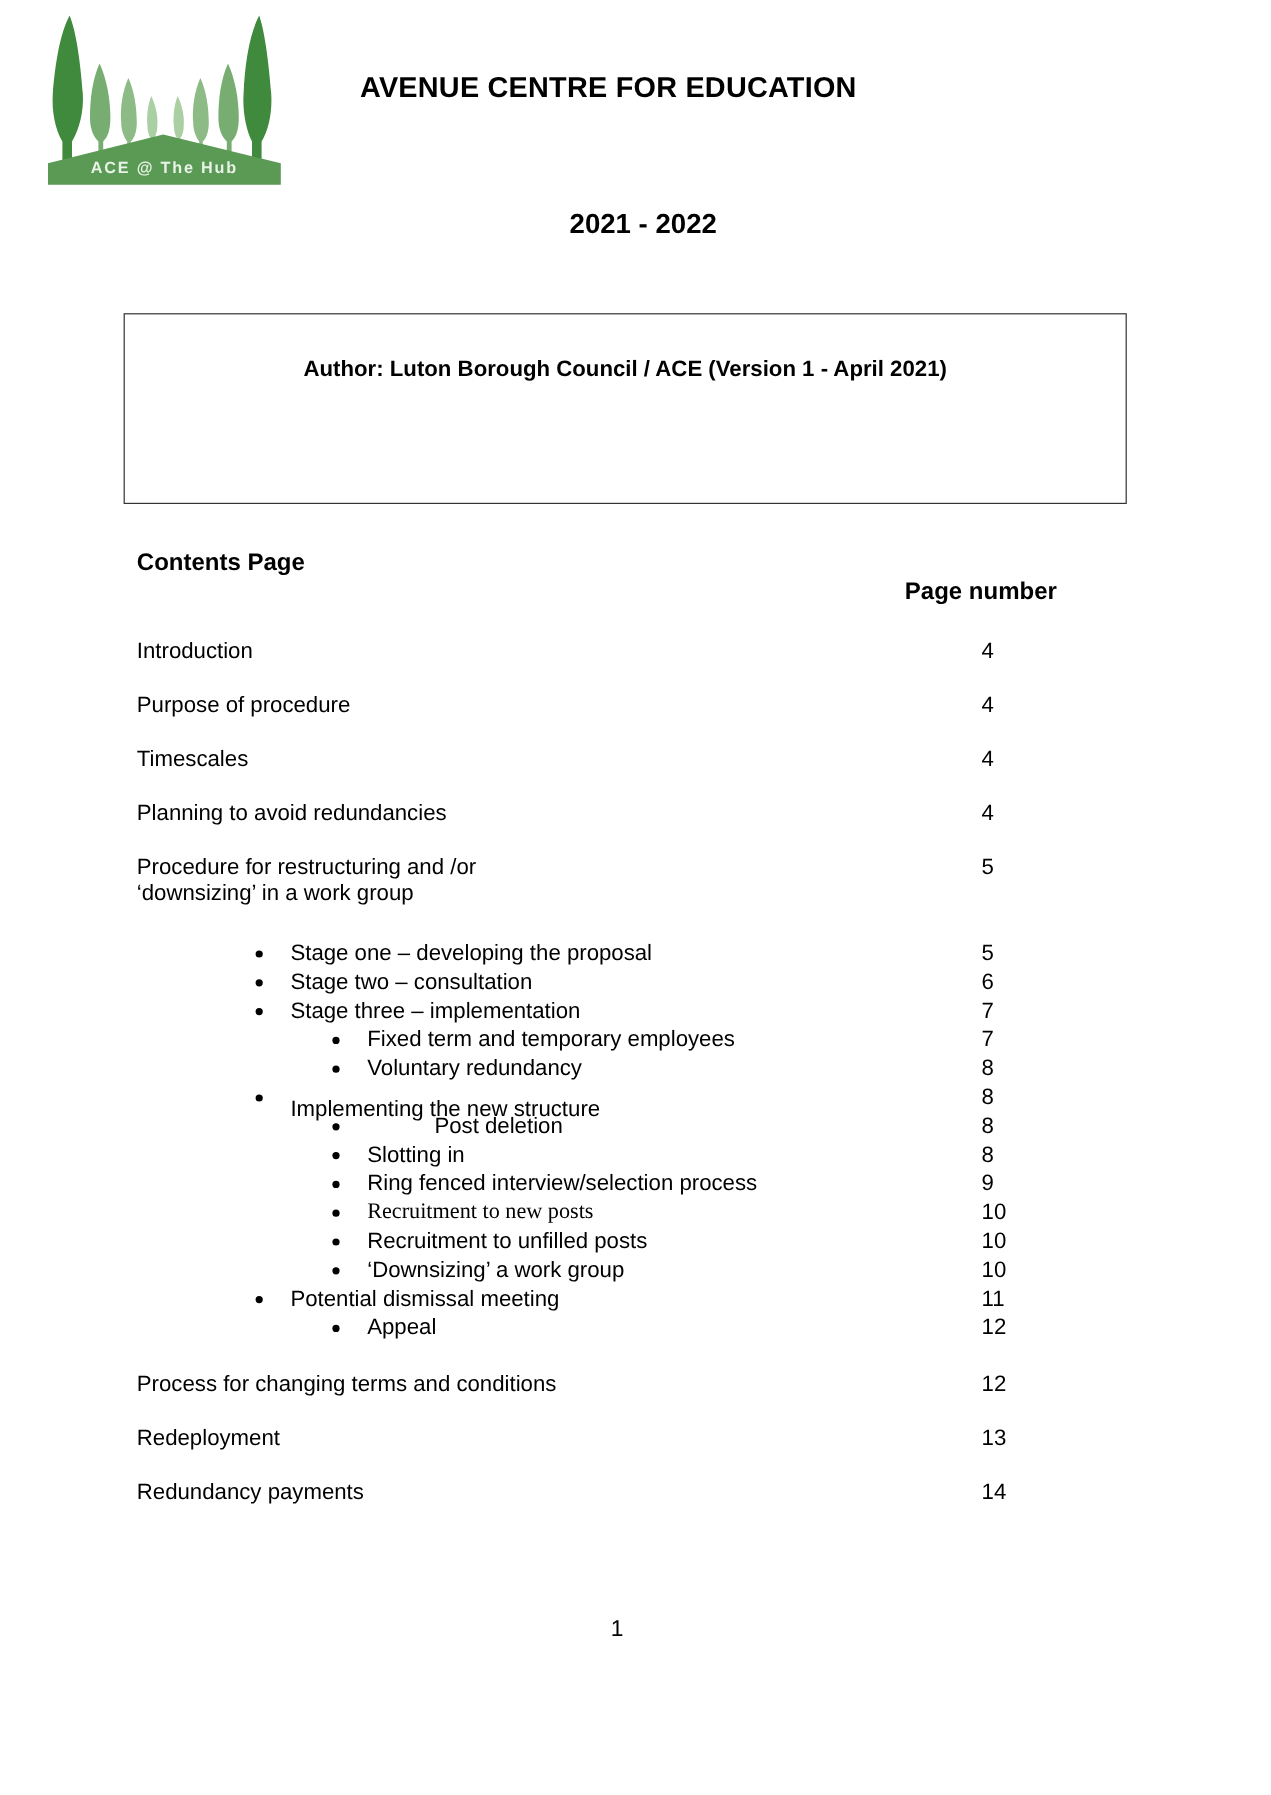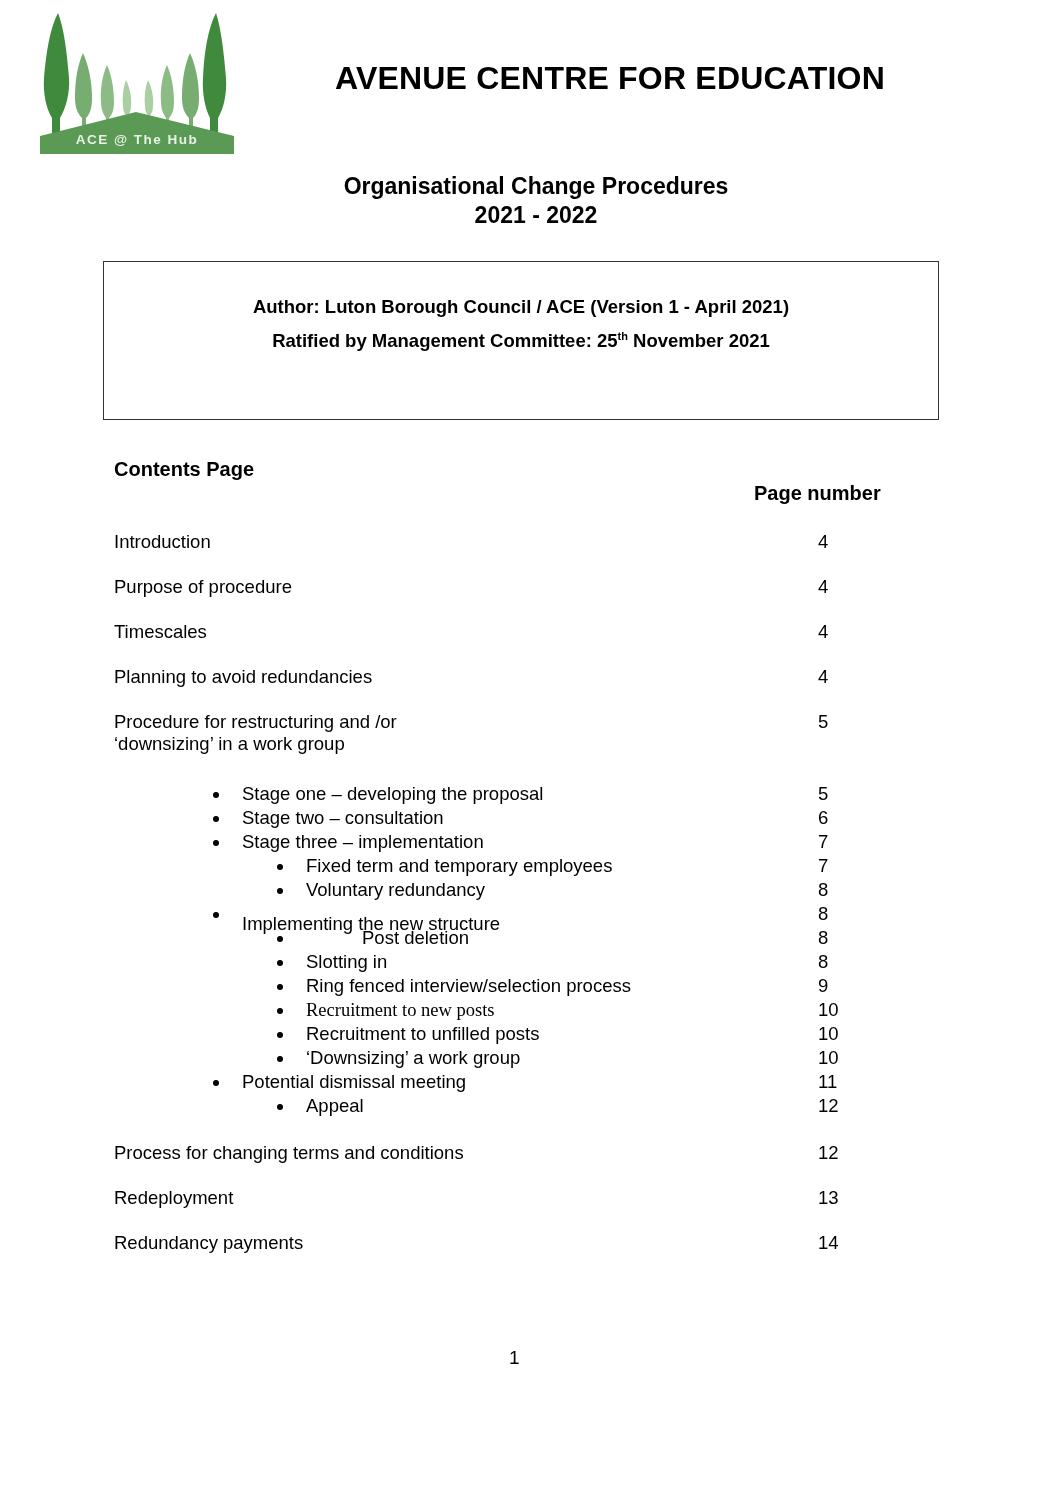--- a/index.html
+++ b/index.html
@@ -1,21 +1,21 @@
 <!DOCTYPE html>
 <html><head>
 <meta charset="utf-8">
 <style>
   html, body { margin: 0; padding: 0; background: #ffffff; }
   body { width: 1059px; height: 1496px; position: relative; overflow: hidden;
          font-family: "Liberation Sans", sans-serif; color: #000; }
   .abs { position: absolute; }
   #logo { left: 38px; top: 8px; width: 198px; height: 148px; }
-  #org-title { left: 300px; top: 60px; width: 620px; text-align: center;
-               font-size: 32px; font-weight: bold; letter-spacing: 0.2px; }
+  #org-title { left: 300px; top: 60px; width: 620px; 
+               font-size: 24px; font-weight: bold; letter-spacing: 0.2px; }
   #doc-title { left: 236px; top: 172px; width: 600px; text-align: center;
                font-size: 23px; font-weight: bold; line-height: 29px; }
   #info-box { left: 103px; top: 261px; width: 836px; height: 159px;
               border: 1.5px solid #333; box-sizing: border-box; text-decoration: underline; }
   .info-line { position: absolute; left: 0; width: 100%; text-align: center;
                font-size: 18.5px; font-weight: bold; }
   .info-line sup { font-size: 11px; vertical-align: 7px; line-height: 0; }
   #contents-heading { left: 114px; top: 458px; font-size: 20px; font-weight: bold; }
   #page-number-heading { left: 754px; top: 482px; font-size: 20px; font-weight: bold; }
   .toc-label { position: absolute; font-size: 18.5px; line-height: 22px; white-space: nowrap; }
@@ -37,27 +37,25 @@
     <path d="M88 72 C85 80 84 90 85 98 C85 103 87 106 88 108 L90 108 C91 106 93 103 93 98 C94 90 92 80 88 72 Z" fill="#a9cfa3"></path>
     <path d="M110 72 C107 80 106 90 107 98 C107 103 109 106 110 108 L112 108 C113 106 115 103 115 98 C116 90 114 80 110 72 Z" fill="#a9cfa3"></path>
   </g>
   <path d="M2 128 L98 104 L196 128 L196 146 L2 146 Z" fill="#5a9a55"></path>
   <text x="99" y="136" text-anchor="middle" font-family="Liberation Sans, sans-serif" font-size="13.5" font-weight="bold" fill="#e8f2e6" letter-spacing="1.5">ACE @ The Hub</text>
 </svg>
 
 <div id="org-title" class="abs">AVENUE CENTRE FOR EDUCATION</div>
 
 <div id="doc-title" class="abs">
-  <div>Organisational Change Procedures</div>
   <div>2021 - 2022</div>
 </div>
 
 <div id="info-box" class="abs">
   <div class="info-line" style="top:34px;">Author: Luton Borough Council / ACE (Version 1 - April 2021)</div>
-  <div class="info-line" style="top:68px;"><span>Ratified by Management Committee: 25</span><sup>th</sup><span> November 2021</span></div>
 </div>
 
 <div id="contents-heading" class="abs">Contents Page</div>
 <div id="page-number-heading" class="abs">Page number</div>
 
 <div>
   <div>
     <span class="toc-label" style="left:114px; top:531px;">Introduction</span>
     <span class="toc-page" style="top:531px;">4</span>
   </div>

